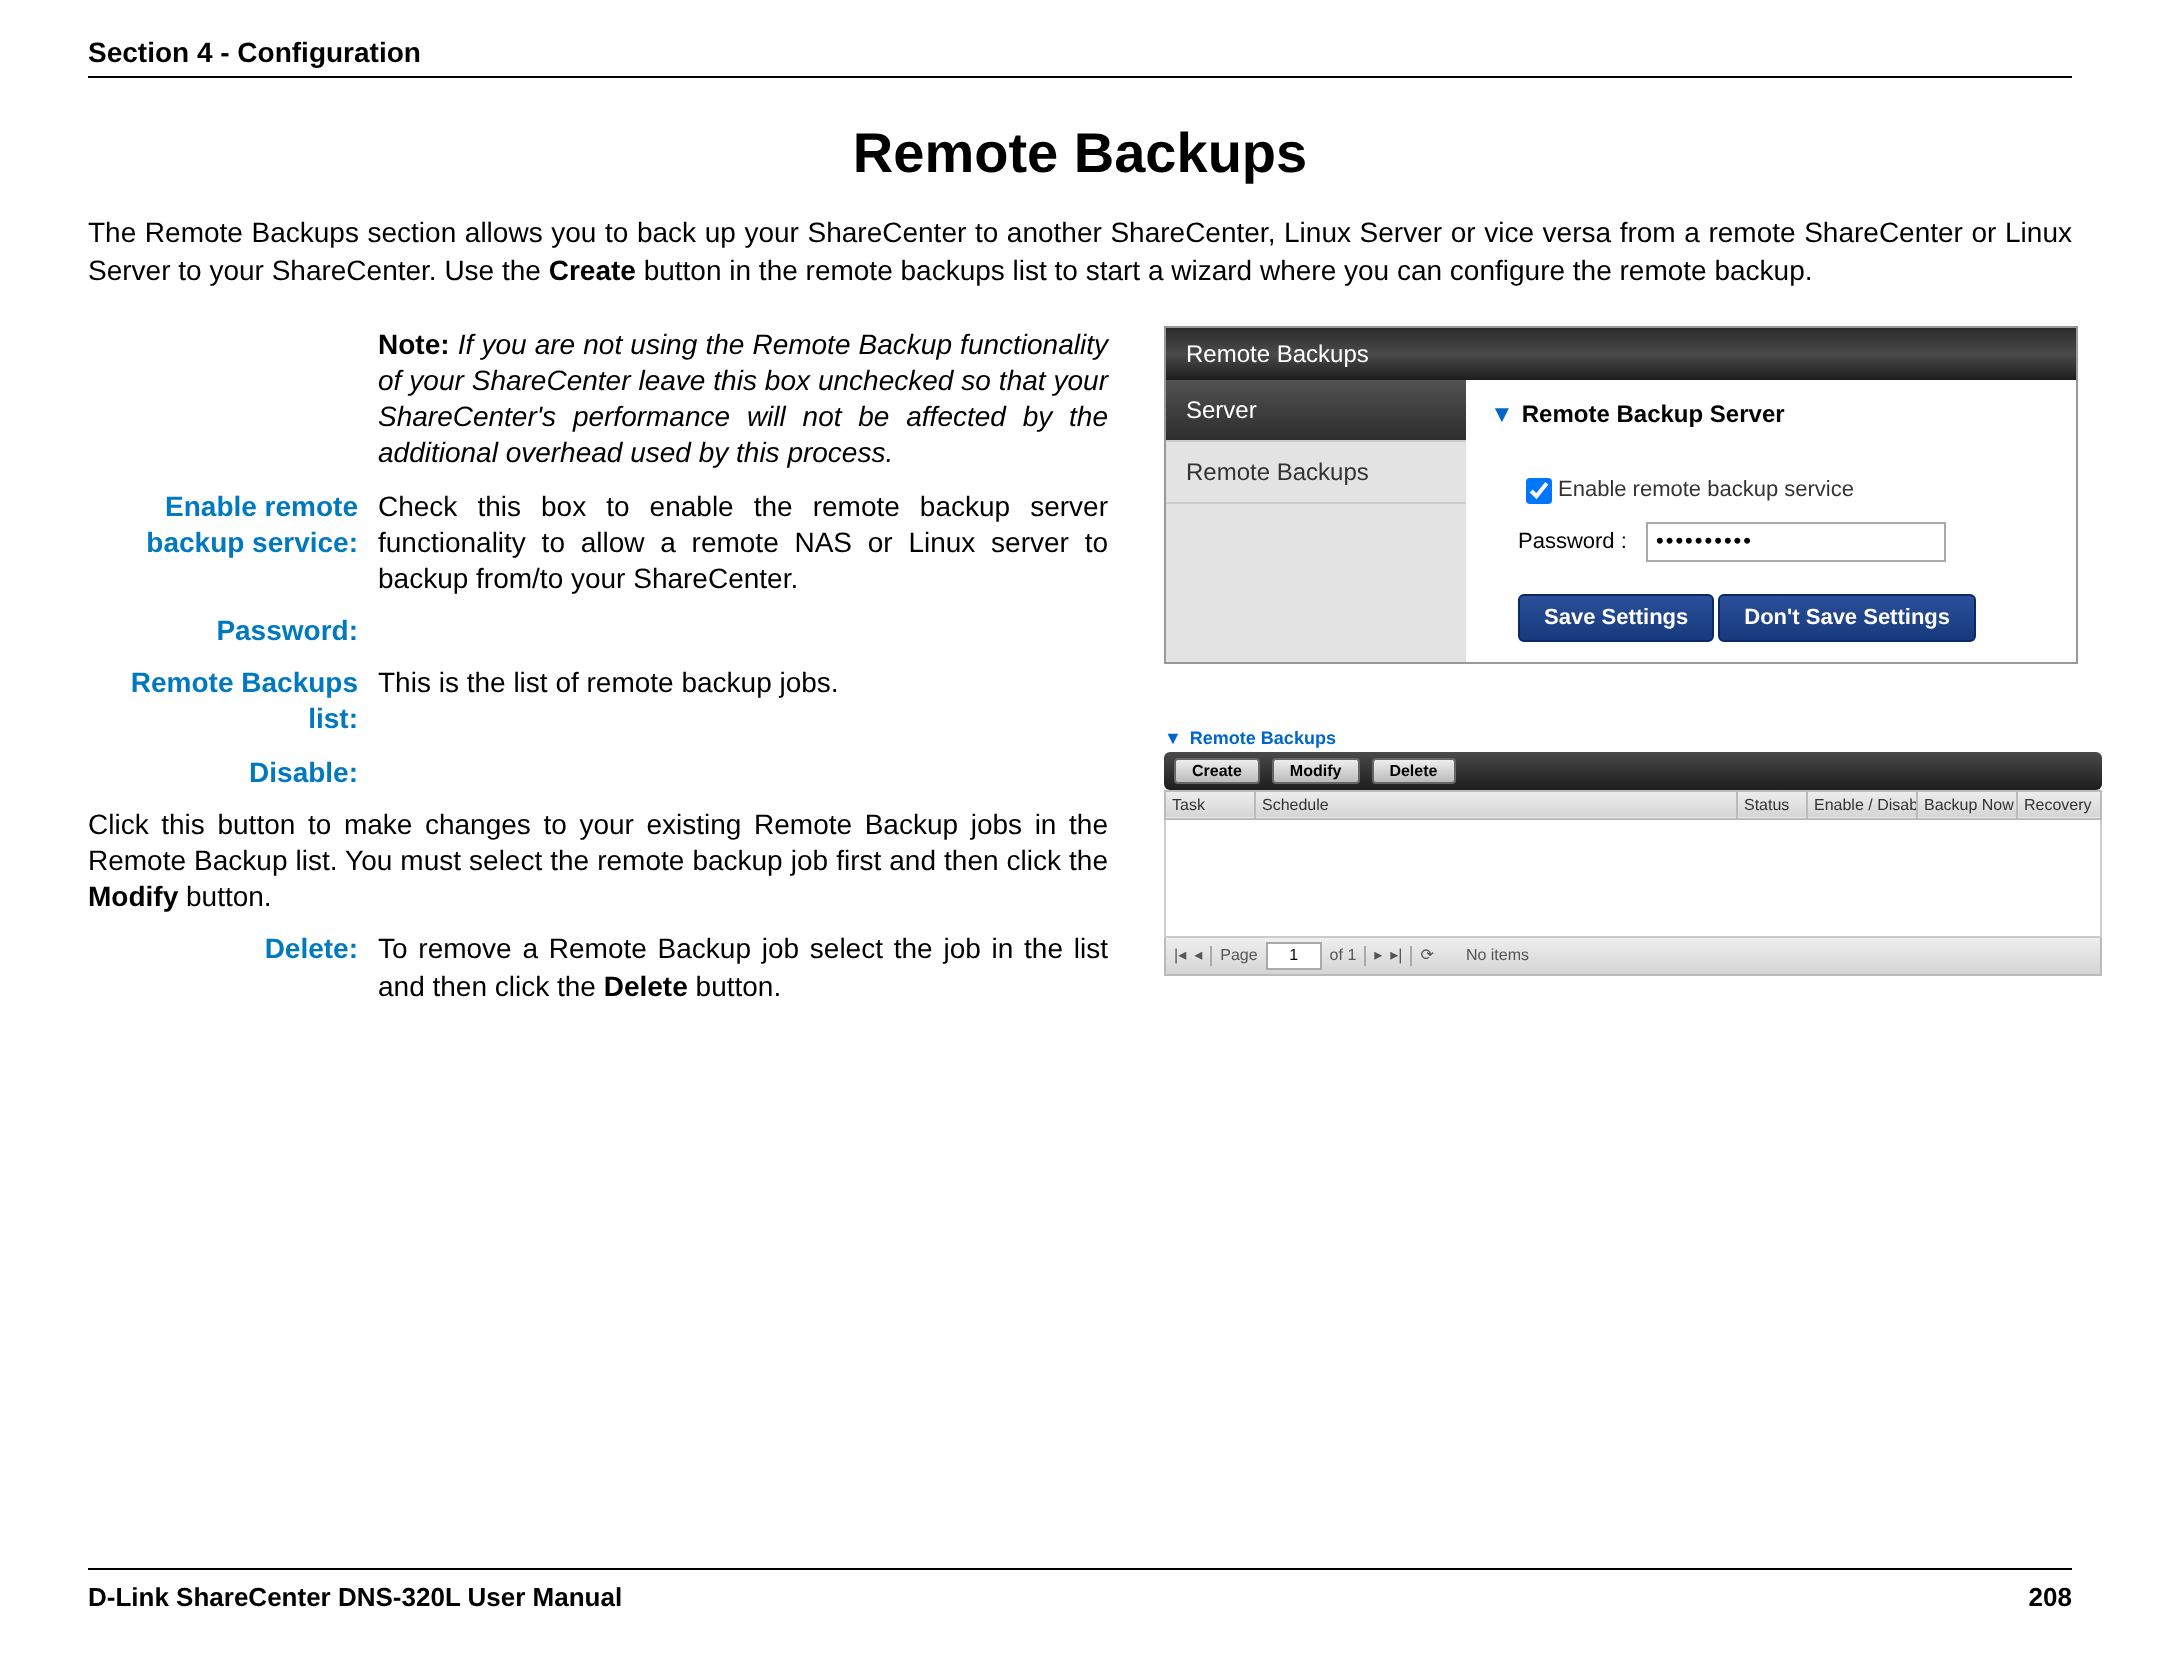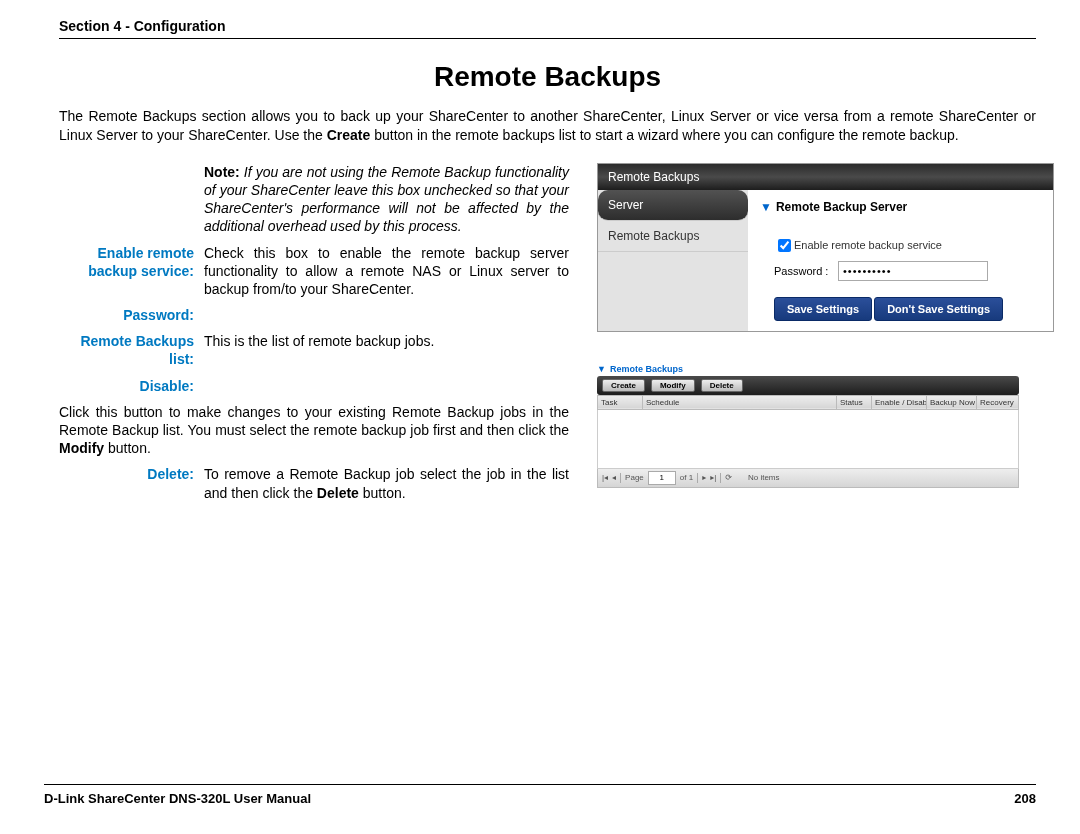--- a/index.html
+++ b/index.html
@@ -6,21 +6,21 @@
     margin: 0;
     padding: 0;
     font-family: "Myriad Pro", "Segoe UI", Arial, sans-serif;
     background: #fff;
     width: 1080px;
     height: 834px;
     overflow: hidden;
     box-sizing: border-box;
   }
   .page {
-    padding: 18px 44px 0 59px;
+    padding: 18px 44px 0 44px;
     box-sizing: border-box;
   }
   .top-bar {
     font-size: 14px;
     font-weight: bold;
     padding-bottom: 4px;
     border-bottom: 1.5px solid #000;
   }
   .title {
     text-align: center;
@@ -93,21 +93,20 @@
   }
   .side-item {
     padding: 8px 10px;
     border-bottom: 1px solid #ccc;
     color: #333;
     font-size: 12px;
   }
   .side-item.active {
     background: linear-gradient(#525252,#2d2d2d);
     color: #fff;
-    border-radius: 10px;
   }
   .shot1-main {
     flex: 1;
     background: #fff;
     padding: 10px 12px;
   }
   .accordion-hdr {
     font-weight: bold;
     font-size: 12px;
     color: #000;
@@ -152,21 +151,21 @@
     border: 1px solid #0a2a66;
     border-radius: 3px;
     font-size: 11px;
     font-weight: bold;
     padding: 5px 12px;
     white-space: nowrap;
   }
 
   
   .shot2 {
-    width: 422px;
+    width: 469px;
     margin-top: 32px;
     font-family: Tahoma, Arial, sans-serif;
     font-size: 9px;
     background: #fff;
   }
   .shot2-hdr {
     color: #0066cc;
     font-weight: bold;
     font-size: 9px;
     margin-bottom: 2px;

